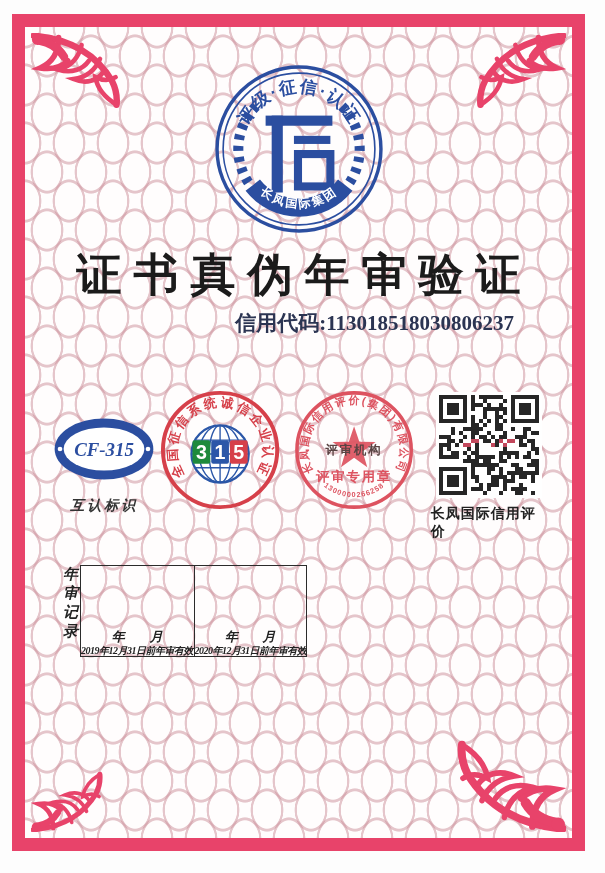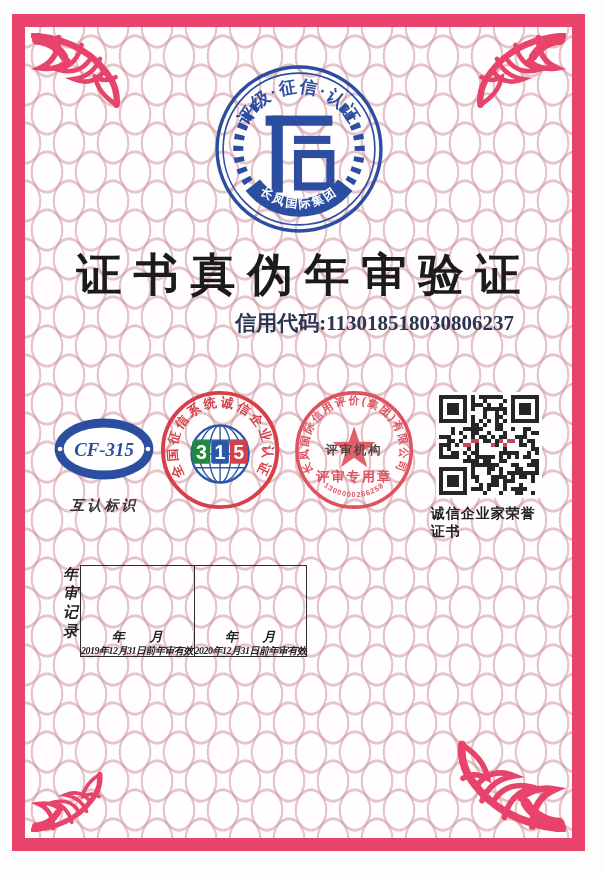--- a/index.html
+++ b/index.html
@@ -408,21 +408,21 @@
                 <rect x="3" y="3" width="28" height="28" fill="#262626"></rect>
                 <rect x="7" y="7" width="20" height="20" fill="#ffffff"></rect>
                 <rect x="11" y="11" width="12" height="12" fill="#262626"></rect>
                 <rect x="75" y="3" width="28" height="28" fill="#262626"></rect>
                 <rect x="79" y="7" width="20" height="20" fill="#ffffff"></rect>
                 <rect x="83" y="11" width="12" height="12" fill="#262626"></rect>
                 <rect x="3" y="75" width="28" height="28" fill="#262626"></rect>
                 <rect x="7" y="79" width="20" height="20" fill="#ffffff"></rect>
                 <rect x="11" y="83" width="12" height="12" fill="#262626"></rect>
               </svg>
-            <div class="qrcap">诚信企业家荣誉证书</div>
+            <div class="qrcap">长凤国际信用评价</div>
           </div>
         </div>
 
         <div class="bottom">
 
           <div class="annual">
             <div class="annual-title">年审记录</div>
             <div class="annual-table">
               <div class="cell">
                 <div class="space"></div>

